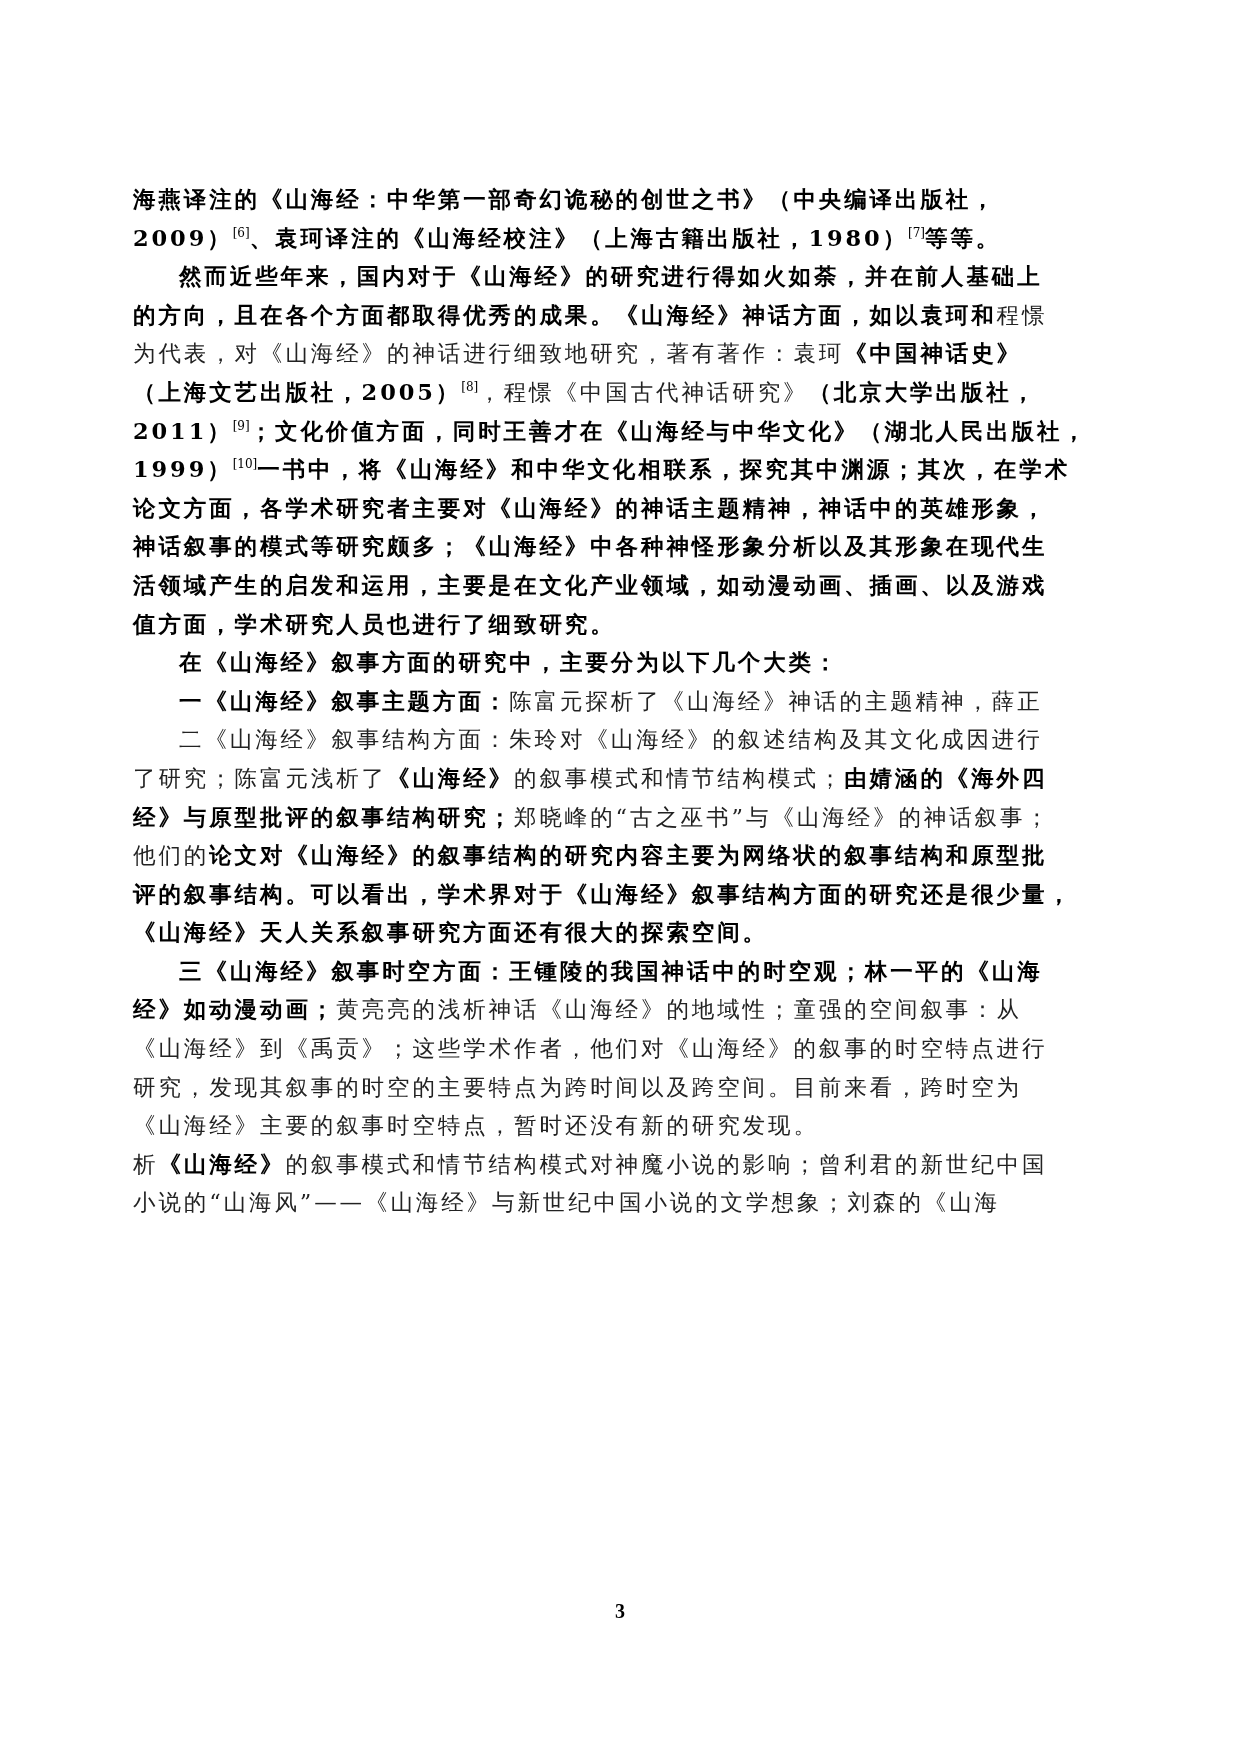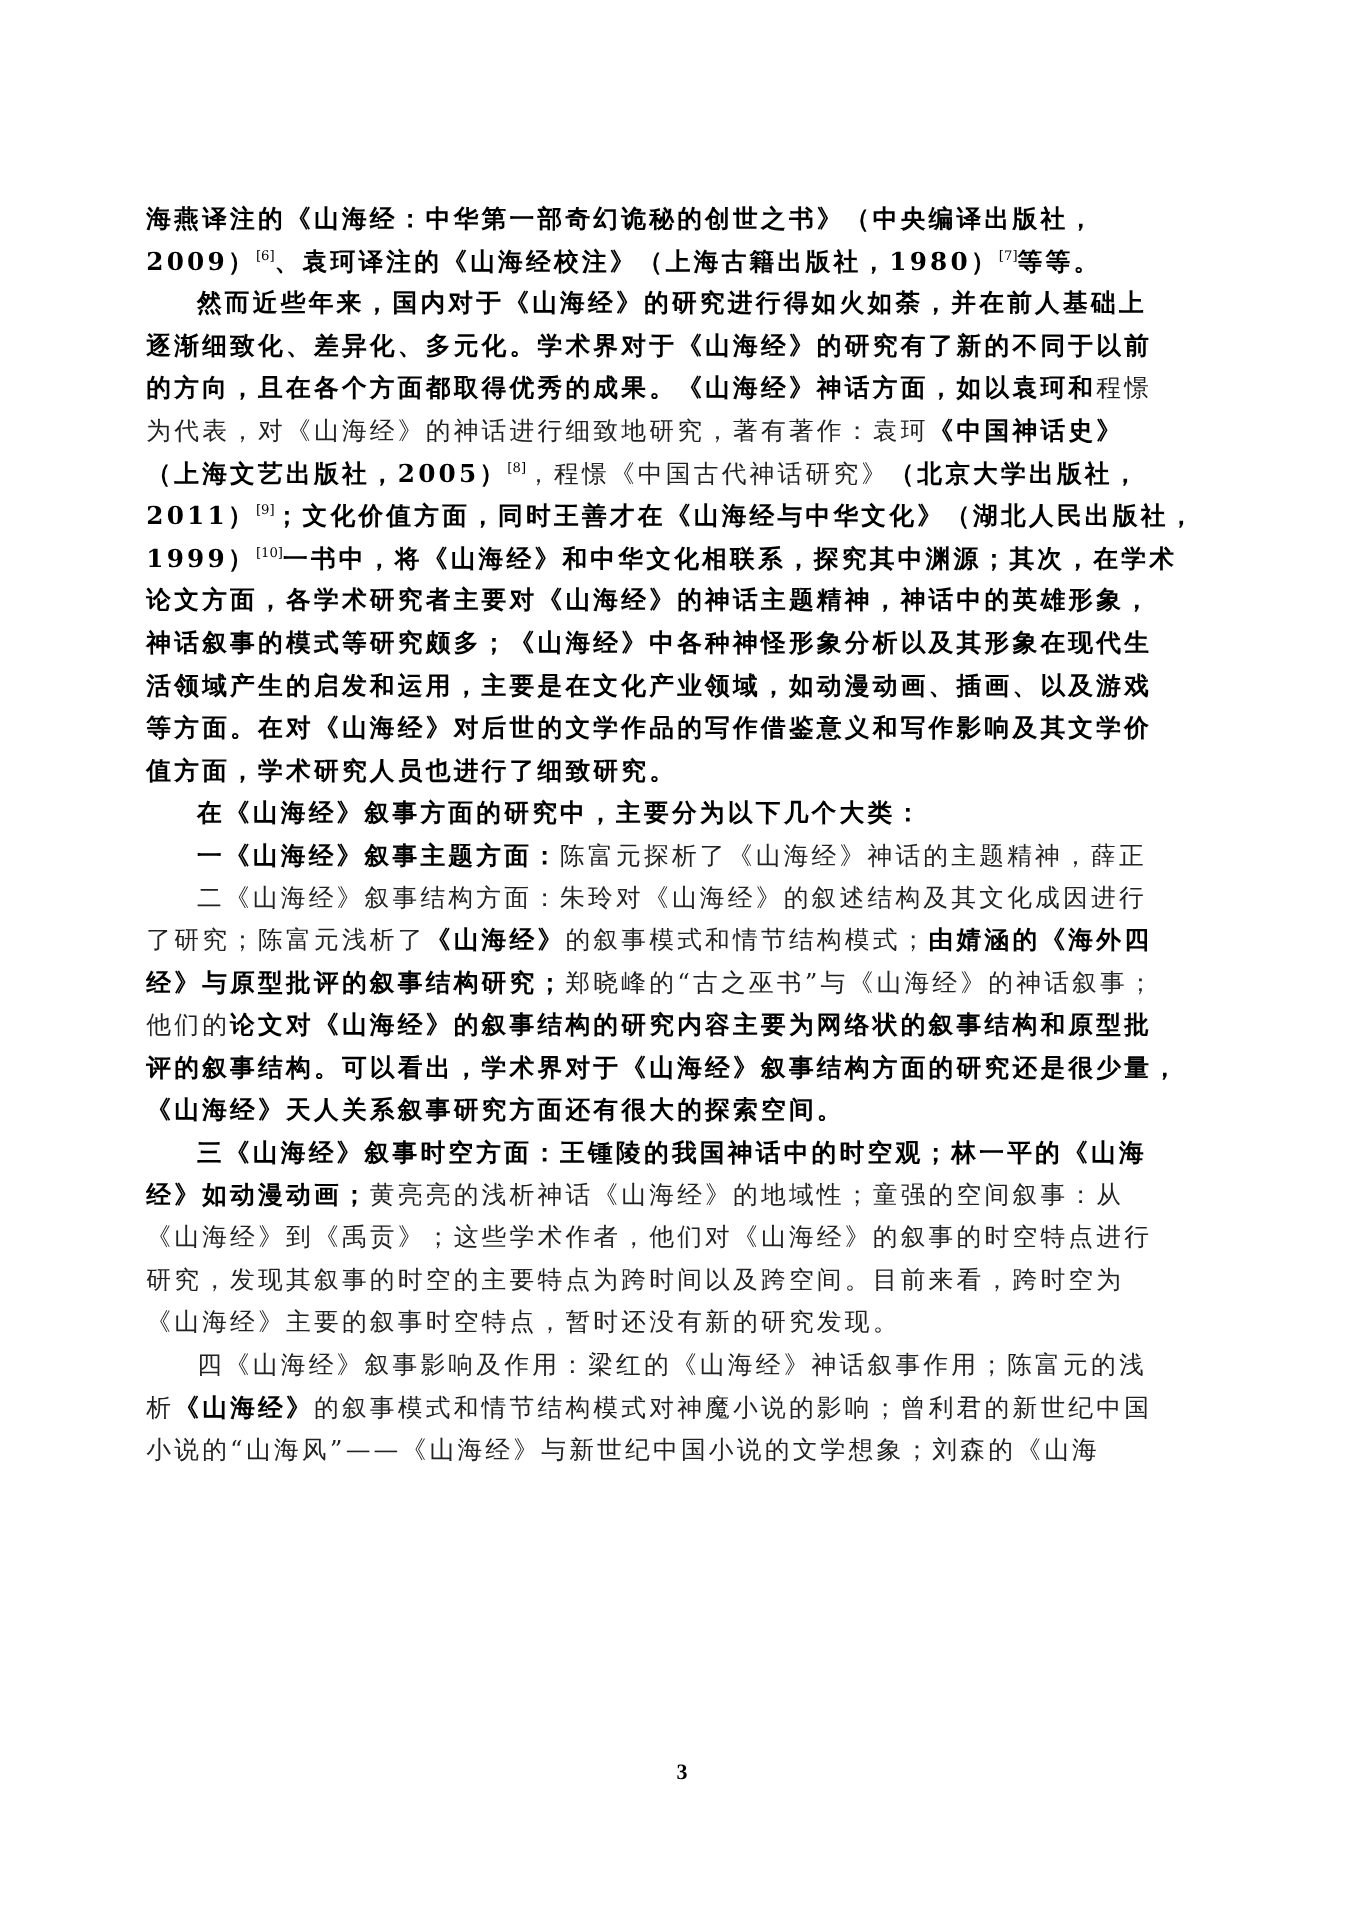--- a/index.html
+++ b/index.html
@@ -34,41 +34,38 @@
       font-weight: bold;
     }
   </style>
 </head>
 <body>
 
 <div class="page" id="body">
     <div class="line"><span class="b">海燕译注的《山海经：中华第一部奇幻诡秘的创世之书》（中央编译出版社，</span></div>
     <div class="line"><span class="b">2009）</span><sup>[6]</sup><span class="b">、袁珂译注的《山海经校注》（上海古籍出版社，1980）</span><sup>[7]</sup><span class="b">等等。</span></div>
     <div class="line indent"><span class="b">然而近些年来，国内对于《山海经》的研究进行得如火如荼，并在前人基础上</span></div>
-    <div class="line"><span class="b">逐渐细致化、差异化、多元化。学术界对于《山海经》的研究有了新的不同于以前</span></div>
     <div class="line"><span class="b">的方向，且在各个方面都取得优秀的成果。《山海经》神话方面，如以袁珂和</span><span class="n">程憬</span></div>
     <div class="line"><span class="n">为代表，对《山海经》的神话进行细致地研究，著有著作：袁珂</span><span class="b">《中国神话史》</span></div>
     <div class="line"><span class="b">（上海文艺出版社，2005）</span><sup>[8]</sup><span class="n">，程憬《中国古代神话研究》</span><span class="b">（北京大学出版社，</span></div>
     <div class="line"><span class="b">2011）</span><sup>[9]</sup><span class="b">；文化价值方面，同时王善才在《山海经与中华文化》（湖北人民出版社，</span></div>
     <div class="line"><span class="b">1999）</span><sup>[10]</sup><span class="b">一书中，将《山海经》和中华文化相联系，探究其中渊源；其次，在学术</span></div>
     <div class="line"><span class="b">论文方面，各学术研究者主要对《山海经》的神话主题精神，神话中的英雄形象，</span></div>
     <div class="line"><span class="b">神话叙事的模式等研究颇多；《山海经》中各种神怪形象分析以及其形象在现代生</span></div>
     <div class="line"><span class="b">活领域产生的启发和运用，主要是在文化产业领域，如动漫动画、插画、以及游戏</span></div>
-    <div class="line"><span class="b">等方面。在对《山海经》对后世的文学作品的写作借鉴意义和写作影响及其文学价</span></div>
     <div class="line"><span class="b">值方面，学术研究人员也进行了细致研究。</span></div>
     <div class="line indent"><span class="b">在《山海经》叙事方面的研究中，主要分为以下几个大类：</span></div>
     <div class="line indent"><span class="b">一《山海经》叙事主题方面：</span><span class="n">陈富元探析了《山海经》神话的主题精神，薛正</span></div>
     <div class="line indent"><span class="n">二《山海经》叙事结构方面：朱玲对《山海经》的叙述结构及其文化成因进行</span></div>
     <div class="line"><span class="n">了研究；陈富元浅析了</span><span class="b">《山海经》</span><span class="n">的叙事模式和情节结构模式；</span><span class="b">由婧涵的《海外四</span></div>
     <div class="line"><span class="b">经》与原型批评的叙事结构研究；</span><span class="n">郑晓峰的“古之巫书”与《山海经》的神话叙事；</span></div>
     <div class="line"><span class="n">他们的</span><span class="b">论文对《山海经》的叙事结构的研究内容主要为网络状的叙事结构和原型批</span></div>
     <div class="line"><span class="b">评的叙事结构。可以看出，学术界对于《山海经》叙事结构方面的研究还是很少量，</span></div>
     <div class="line"><span class="b">《山海经》天人关系叙事研究方面还有很大的探索空间。</span></div>
     <div class="line indent"><span class="b">三《山海经》叙事时空方面：王锺陵的我国神话中的时空观；林一平的《山海</span></div>
     <div class="line"><span class="b">经》如动漫动画；</span><span class="n">黄亮亮的浅析神话《山海经》的地域性；童强的空间叙事：从</span></div>
     <div class="line"><span class="n">《山海经》到《禹贡》；这些学术作者，他们对《山海经》的叙事的时空特点进行</span></div>
     <div class="line"><span class="n">研究，发现其叙事的时空的主要特点为跨时间以及跨空间。目前来看，跨时空为</span></div>
     <div class="line"><span class="n">《山海经》主要的叙事时空特点，暂时还没有新的研究发现。</span></div>
-    <div class="line indent"><span class="n">四《山海经》叙事影响及作用：梁红的《山海经》神话叙事作用；陈富元的浅</span></div>
     <div class="line"><span class="n">析</span><span class="b">《山海经》</span><span class="n">的叙事模式和情节结构模式对神魔小说的影响；曾利君的新世纪中国</span></div>
     <div class="line"><span class="n">小说的“山海风”——《山海经》与新世纪中国小说的文学想象；刘森的《山海</span></div>
   </div>
 <div class="pagenum">3</div>
 
 </body></html>

